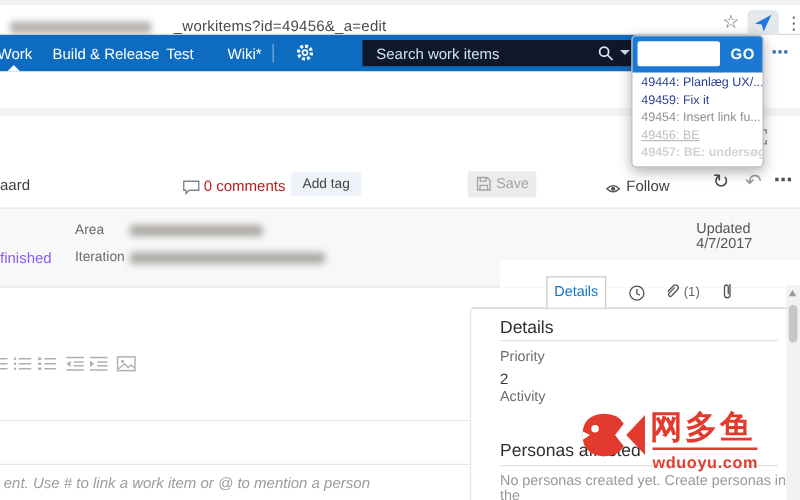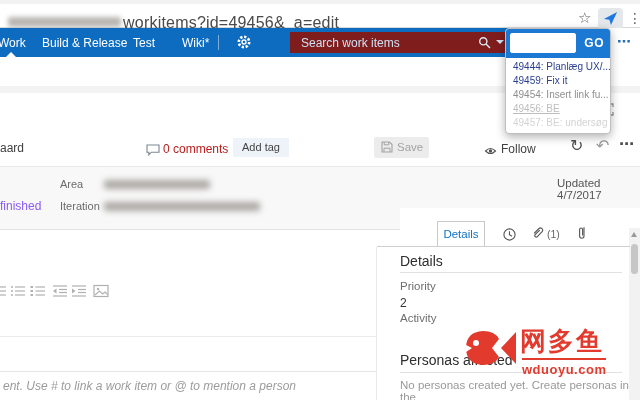--- a/index.html
+++ b/index.html
@@ -4,56 +4,56 @@
 <style>
   * { margin:0; padding:0; box-sizing:border-box; }
   body { font-family:"Liberation Sans","DejaVu Sans",sans-serif; background:#fff; }
   #screen { position:relative; width:640px; height:400px; overflow:hidden; background:#fff; }
   .abs { position:absolute; }
 
   
   #topstrip { left:0; top:0; width:640px; height:4px; background:#f2f2f2; }
   #addrbar { left:0; top:4px; width:640px; height:24px; background:#fff; border-bottom:1px solid #d8d8d8; }
   #url-blur { left:8px; top:13px; width:113px; height:10px; background:#a7a39e; border-radius:2px; filter:blur(2.5px); opacity:.8; }
-  #url-text { left:114px; top:10px; font-size:16px; color:#4a4a4a; letter-spacing:.2px; }
+  #url-text { left:139px; top:10px; font-size:12px; color:#4a4a4a; letter-spacing:.2px; }
   #star { left:578px; top:6px; font-size:15px; color:#5f6368; line-height:1; }
   #ext-btn { left:598px; top:4px; width:25px; height:21px; background:#e5e8eb; border-radius:4px; }
   #ext-btn svg { position:absolute; left:4px; top:2px; }
   #menu-dots { left:628px; top:7px; font-size:14px; color:#5f6368; line-height:1; }
 
   
   #navbar { left:0; top:28px; width:640px; height:29px; background:#0e6cc0; }
   .nav-item { position:absolute; top:8px; font-size:12px; color:#fff; }
   #nav-work { left:-2px; }
   #nav-build { left:42px; }
   #nav-test { left:133px; }
   #nav-wiki { left:182px; }
   #nav-caret { left:6px; bottom:0; width:0; height:0; border-left:5px solid transparent; border-right:5px solid transparent; border-bottom:5px solid #fff; }
   #nav-sep { left:218px; top:7px; width:1px; height:15px; background:rgba(255,255,255,.45); }
   #gear-icon { left:236px; top:6px; }
-  #searchbox { left:290px; top:4px; width:224px; height:21px; background:#7f1d1d; }
+  #searchbox { left:290px; top:4px; width:224px; height:21px; background:#0f172a; }
   #search-label { position:absolute; left:11px; top:4px; font-size:12px; color:#cfe2f5; }
   #magnifier-icon { position:absolute; left:188px; top:4px; }
   #search-chev { position:absolute; left:206px; top:8px; width:0; height:0; border-left:4px solid transparent; border-right:4px solid transparent; border-top:4px solid #cfe2f5; }
   #navbar-end { left:607px; top:28px; width:33px; height:30px; background:#fff; }
   #navbar-more { left:617px; top:33px; font-size:14px; color:#2a6db5; font-weight:bold; }
 
   #graystrip { left:0; top:86px; width:640px; height:7px; background:#f3f3f3; }
 
   
   #popup { left:505px; top:28px; width:106px; height:106px; background:#fff; border:1px solid #bfbfbf; border-radius:4px; box-shadow:0 3px 10px rgba(0,0,0,.3); z-index:40; }
   #popup-head { position:absolute; left:0; top:0; width:104px; height:29px; background:#1b78d3; border-radius:3px 3px 0 0; }
   #popup-input { position:absolute; left:4px; top:4px; width:66px; height:20px; border:1px solid #fff; background:#fff; border-radius:2px; font-size:11px; padding:0 3px; outline:none; }
   #popup-go { position:absolute; right:6px; top:7px; font-size:12px; font-weight:bold; color:#fff; letter-spacing:.5px; }
   #popup-list { position:absolute; left:0; top:31px; width:104px; }
   .popup-item { height:14px; line-height:14px; padding-left:7px; font-size:10px; white-space:nowrap; overflow:hidden; }
   .pi-0, .pi-1 { color:#2a3f8f; }
   .pi-2 { color:#8f8f8f; }
   .pi-3 { color:#bdbdbd;text-decoration:underline; }
-  .pi-4 { color:#d3d3d3; }
+  .pi-4 { color:#d3d3d3;font-weight:bold; }
 
   #fullscreen-icon { left:601px; top:103px; }
 
   
   #assignee-frag { left:0; top:141px; font-size:12px; color:#3f3f3f; }
   #comment-icon { left:146px; top:144px; }
   #comment-count { left:163px; top:142px; font-size:12px; color:#b91c1c; }
   #addtag-btn { left:233px; top:138px; height:19px; padding:3px 9px; background:#eef3f9; font-size:11px; color:#444; }
   #save-btn { left:374px; top:137px; width:55px; height:21px; background:#ececec; border-radius:2px; color:#a3a3a3; font-size:11.5px; }
   #save-btn svg { position:absolute; left:7px; top:4px; }

